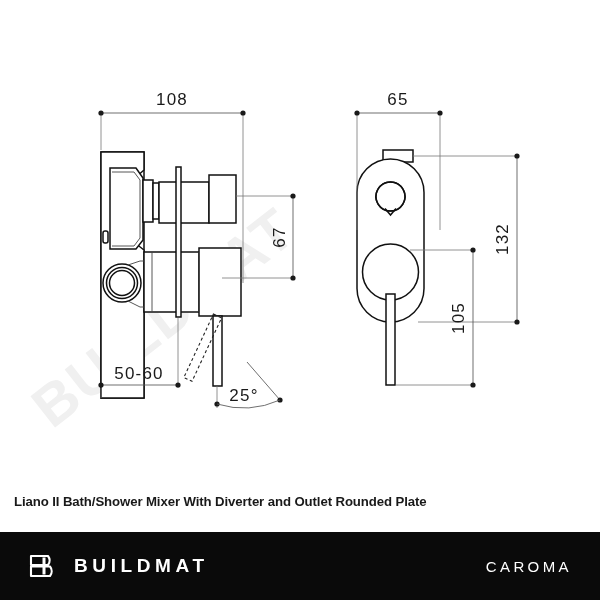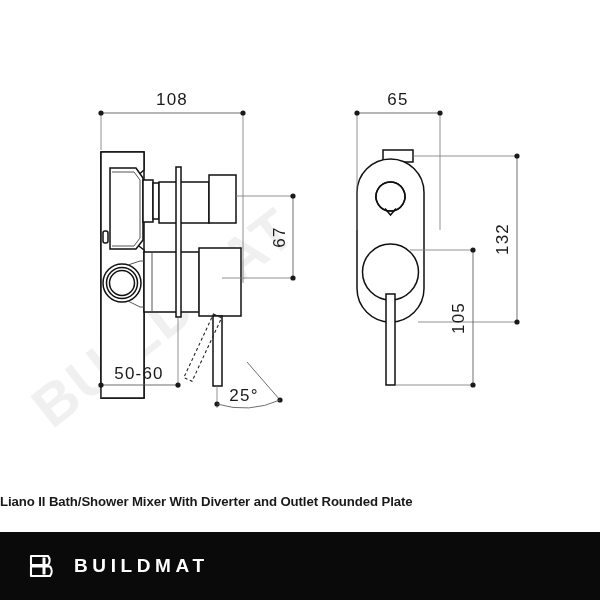--- a/index.html
+++ b/index.html
@@ -29,21 +29,21 @@
   #title-bar {
     position: absolute;
     left: 0;
     top: 470px;
     width: 600px;
     height: 62px;
     background: #ffffff;
     display: flex;
     align-items: center;
     box-sizing: border-box;
-    padding-left: 0;
+    padding-left: 14px;
   }
   #product-title {
     font-family: "Liberation Sans", sans-serif;
     font-size: 13.2px;
     font-weight: bold;
     color: #191919;
     letter-spacing: -0.1px;
     white-space: nowrap;
   }
   #footer-bar {
@@ -255,15 +255,16 @@
 
   <div id="footer-bar">
     <div id="brand-block">
       <svg width="34" height="26" viewBox="0 0 34 26">
         <path d="M3,3 L20,3 A7.5 7.5 0 0 1 20,12 L3,12 Z" fill="none" stroke="#ffffff" stroke-width="2.1" stroke-linejoin="round"></path>
         <path d="M3,13.5 L22,13.5 A7.5 7.5 0 0 1 22,23 L3,23 Z" fill="none" stroke="#ffffff" stroke-width="2.1" stroke-linejoin="round"></path>
         <rect x="14.5" y="4.5" width="3" height="17" fill="#ffffff"></rect>
       </svg>
       <span id="buildmat-wordmark">BUILDMAT</span>
     </div>
+    <span id="caroma-wordmark">CAROMA</span>
   </div>
 
 </div>
 
 </body></html>

